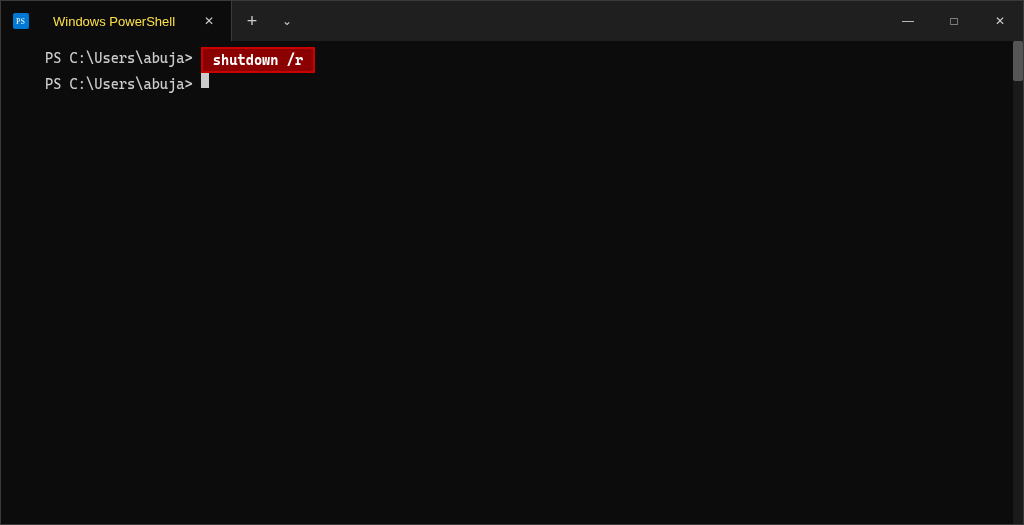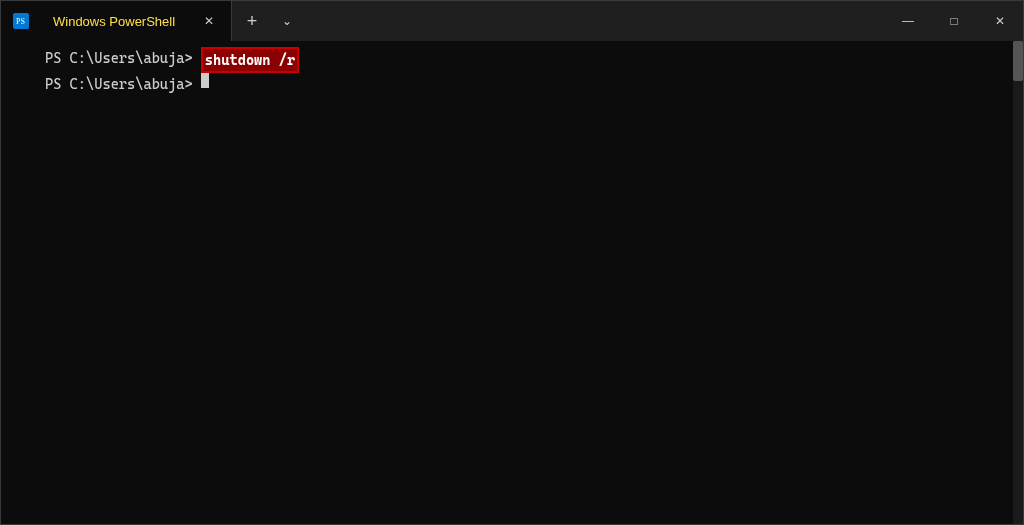--- a/index.html
+++ b/index.html
@@ -154,21 +154,21 @@
     }
 
     .prompt {
       color: #cccccc;
     }
 
     .command-highlighted {
       background: #8b0000;
       border: 2px solid #cc0000;
       color: #ffffff;
-      padding: 0 2px;
+      padding: 0 10px;
       font-family: 'Cascadia Code', 'Consolas', 'Courier New', monospace;
       font-size: 14px;
       font-weight: bold;
     }
 
     .cursor {
       display: inline-block;
       width: 8px;
       height: 15px;
       background: #cccccc;

